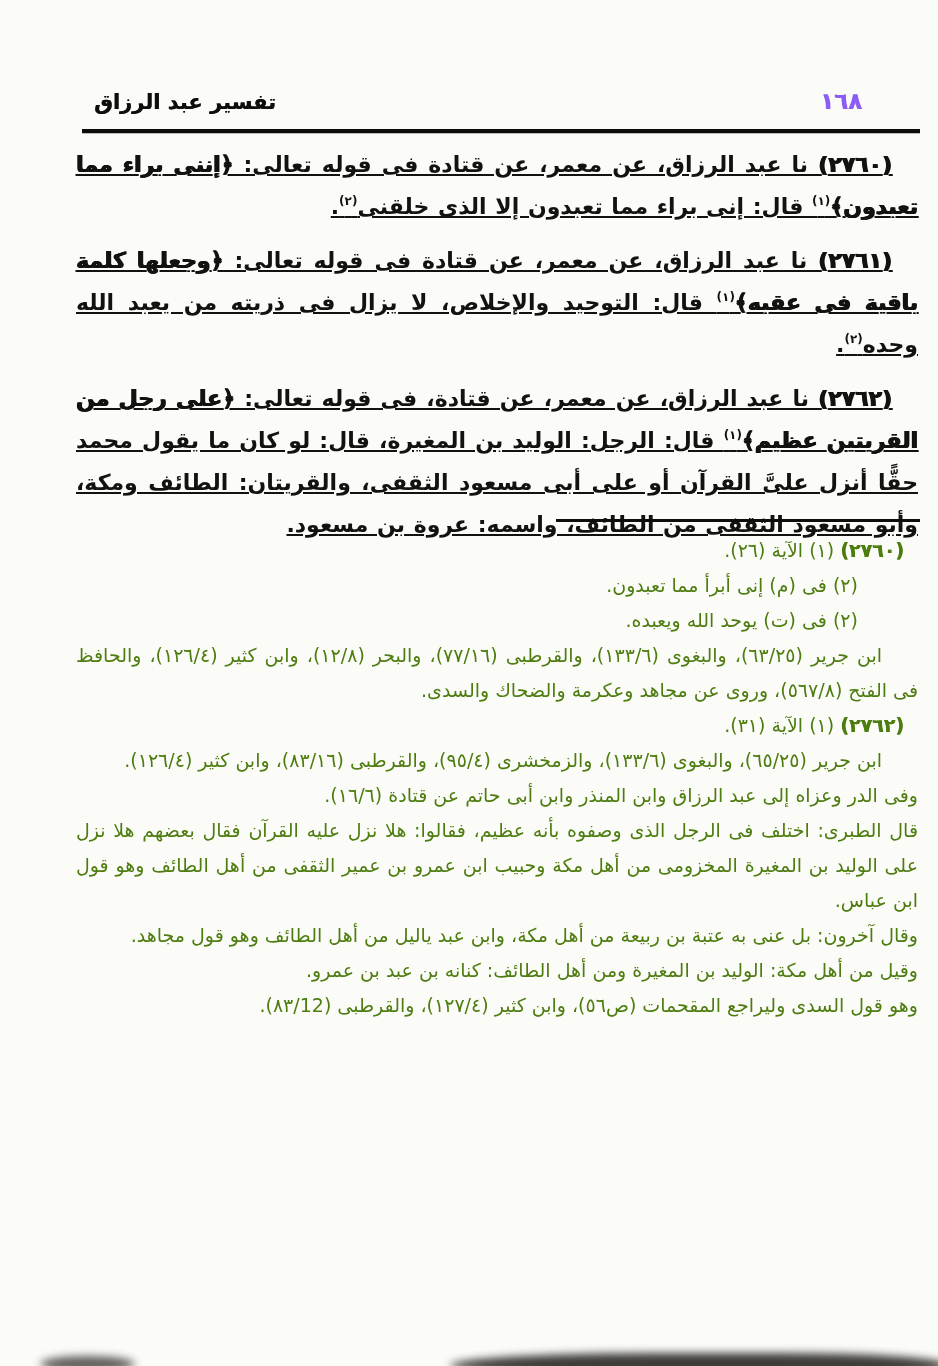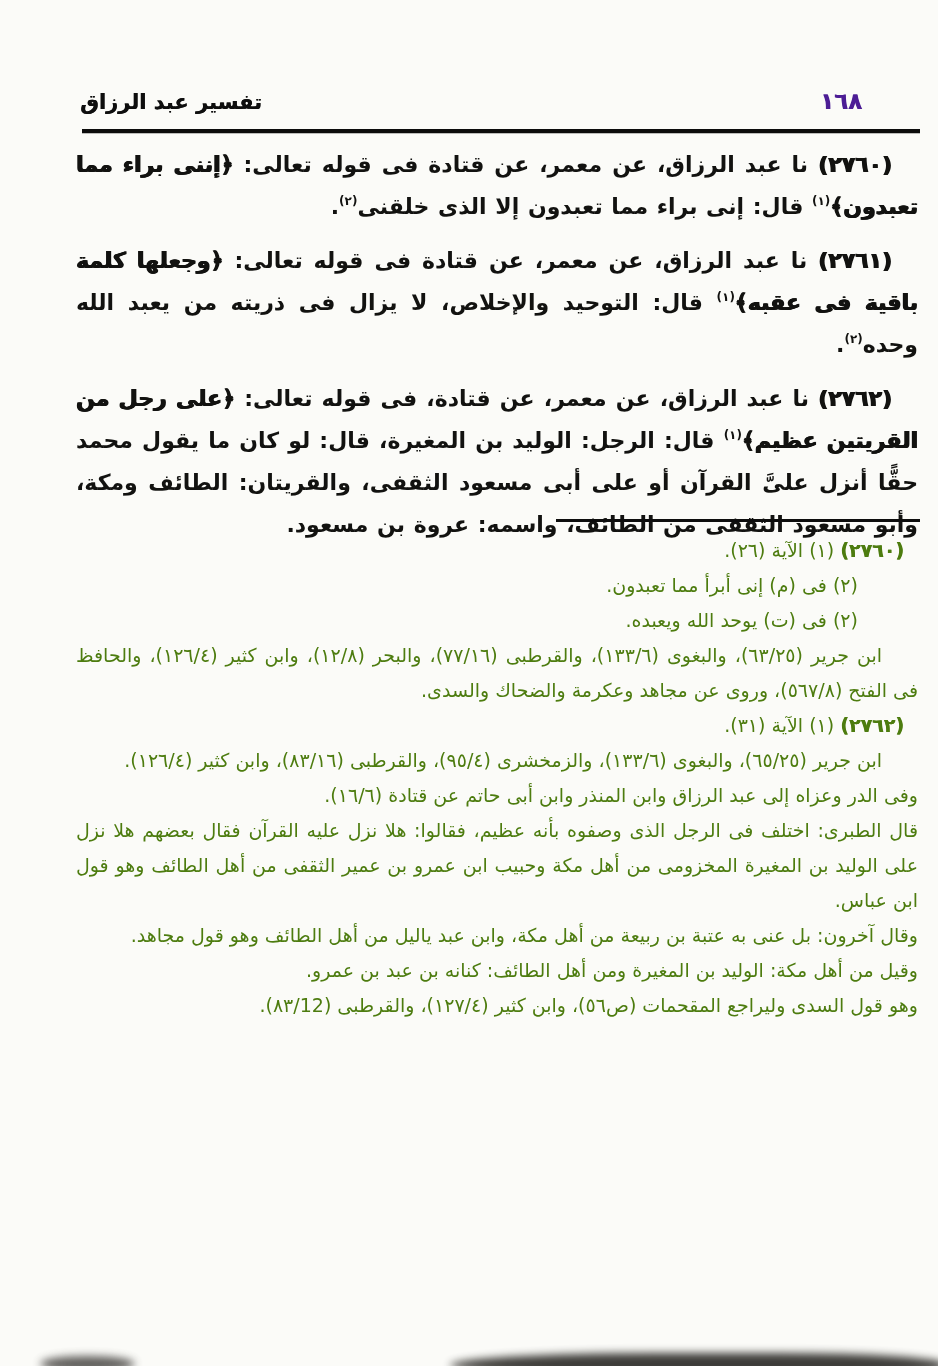--- a/index.html
+++ b/index.html
@@ -11,39 +11,40 @@
     position:relative;
   }
   .page{position:absolute;inset:0;background:#fbfbf8;}
 
   
   .header{
     position:absolute;top:88px;left:80px;right:18px;
     display:flex;justify-content:space-between;align-items:baseline;
     direction:rtl;
   }
-  .page-num{font-size:23px;font-weight:bold;color:#4c1d95;margin-right:58px;
+  .page-num{font-size:23px;font-weight:bold;color:#8b5cf6;margin-right:58px;
     text-shadow:0.5px 0 0 currentColor;}
   .book-title{font-size:21px;font-weight:bold;color:#0e0e0e;
-    text-shadow:0.4px 0 0 currentColor;}
+    text-shadow:0.4px 0 0 currentColor;margin-left:14px;}
   .header-rule{
     position:absolute;top:129px;left:82px;right:18px;height:4px;
     background:#0c0c0c;box-shadow:0 1px 0 rgba(0,0,0,.25);
   }
 
   
   .main{
     position:absolute;top:144px;right:20px;width:842px;
     text-align:justify;direction:rtl;color:#121210;
     word-spacing:1px;
   }
   .entry{
     margin:0 0 12px 0;
     font-size:22px;font-weight:bold;line-height:42px;
     text-indent:26px;
+    text-decoration:underline;
   }
   .hnum{font-weight:bold;text-shadow:0.8px 0 0 currentColor,-0.4px 0 0 currentColor;}
   .quran{font-weight:bold;text-shadow:0.7px 0 0 currentColor,-0.5px 0 0 currentColor;}
   .fnref{font-size:12px;font-weight:bold;line-height:0;vertical-align:9px;text-shadow:none;}
 
   
   .fn-sep{
     position:absolute;top:519px;right:18px;width:364px;height:3px;background:#0d0d0d;
   }
   .footnotes{

